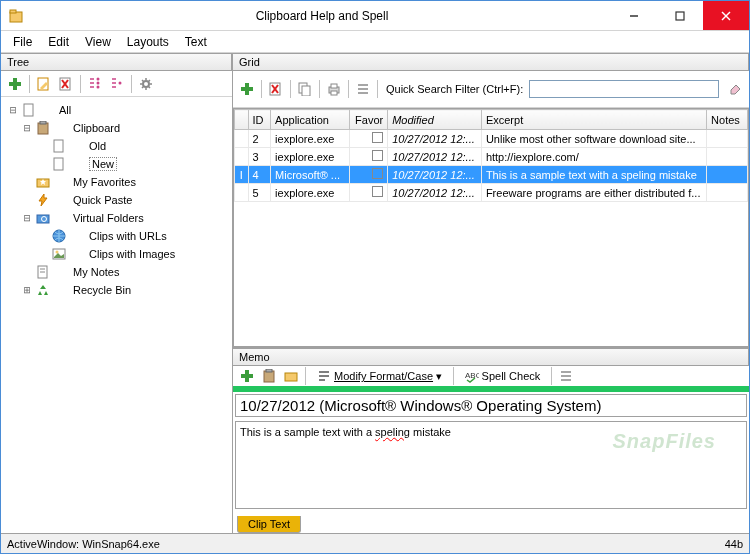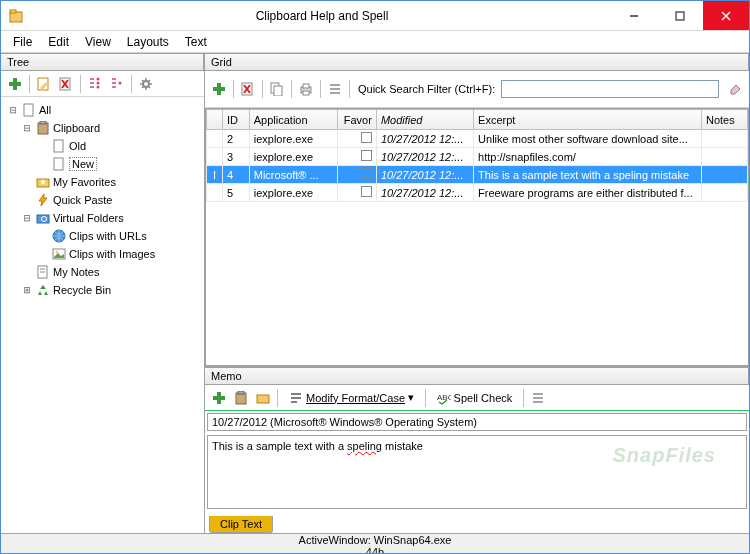--- a/index.html
+++ b/index.html
@@ -7,30 +7,30 @@
 .titlebar { height: 30px; background: #fff; display: flex; align-items: center; padding: 0 0 0 8px; border-bottom: 1px solid #d4d4d4; }
 .titlebar-icon { width: 16px; height: 16px; margin-right: 8px; }
 .titlebar-title { flex: 1; text-align: center; font-size: 12px; color: #000000; }
 .window-controls { display: flex; height: 100%; }
 .window-btn { width: 46px; height: 100%; display: flex; align-items: center; justify-content: center; cursor: pointer; }
 .window-btn.close { background: #e81123; color: #fff; }
 .window-btn svg { width: 10px; height: 10px; }
 .menubar { height: 22px; display: flex; align-items: center; padding: 0 4px; border-bottom: 1px solid #d4d4d4; }
 .menu-item { padding: 3px 8px; cursor: pointer; font-size: 12px; }
 .main-content { flex: 1; display: flex; overflow: hidden; }
-.left-panel { width: 204px; display: flex; flex-direction: column; border-right: 1px solid #a0a0a0; }
+.left-panel { width: 232px; display: flex; flex-direction: column; border-right: 1px solid #a0a0a0; }
 .panel-header { background: linear-gradient(#f8f8f8, #e8e8e8); border: 1px solid #a0a0a0; border-left: none; padding: 2px 6px; font-size: 11px; }
 .toolbar { display: flex; align-items: center; padding: 2px 4px; gap: 2px; border-bottom: 1px solid #d4d4d4; height: 26px; }
 .tb-btn { width: 20px; height: 20px; display: flex; align-items: center; justify-content: center; cursor: pointer; border: 1px solid transparent; }
 .tb-sep { width: 1px; height: 18px; background: #c0c0c0; margin: 0 2px; }
 .tree-view { flex: 1; overflow: auto; padding: 4px 2px; background: #fff; }
 .tree-node { display: flex; align-items: center; height: 18px; cursor: pointer; padding-left: 4px; }
 .tree-toggle { width: 12px; height: 12px; display: flex; align-items: center; justify-content: center; font-size: 9px; color: #666; }
 .tree-icon { width: 16px; height: 16px; margin: 0 2px; display: flex; align-items: center; justify-content: center; }
-.tree-label { font-size: 11px; }
+.tree-label { font-size: 11px; margin-left: 20px; }
 .tree-label.selected { border: 1px dotted #888; padding: 0 2px; }
 .indent-1 { padding-left: 18px; }
 .indent-2 { padding-left: 34px; }
 .right-panel { flex: 1; display: flex; flex-direction: column; }
 .grid-section { flex: 1; display: flex; flex-direction: column; min-height: 0; }
 .grid-toolbar { display: flex; align-items: center; padding: 18px 4px; gap: 2px; border-bottom: 1px solid #d4d4d4; height: 26px; }
 .search-label { font-size: 11px; margin-left: 4px; }
 .search-input { flex: 1; height: 18px; border: 1px solid #7f9db9; font-size: 11px; padding: 0 4px; margin-left: 4px; }
 .eraser-btn { width: 20px; height: 20px; margin-left: 4px; cursor: pointer; display:flex; align-items:center; justify-content:center; }
 .grid-table { flex: 1; overflow: auto; background: #fff; border: 1px solid #a0a0a0; margin: 0; }
@@ -38,30 +38,30 @@
 th { background: linear-gradient(#fdfdfd, #ececec); border: 1px solid #c0c0c0; text-align: left; padding: 2px 4px; font-weight: normal; font-size: 11px; height: 20px; }
 td { border: 1px solid #e8e8e8; padding: 2px 4px; height: 18px; white-space: nowrap; overflow: hidden; text-overflow: ellipsis; }
 tr.row-selected td { background: #3399ff; color: #fff; }
 .row-marker { width: 18px; text-align: center; }
 .col-id { width: 30px; }
 .col-app { width: 95px; }
 .col-favor { width: 40px; text-align: right; }
 .col-mod { width: 100px; font-style: italic; }
 .col-excerpt { width: 230px; }
 .col-notes { width: 50px; }
-.memo-section { height: 167px; display: flex; flex-direction: column; border-top: 1px solid #a0a0a0; }
-.memo-toolbar { display: flex; align-items: center; padding: 2px 4px; gap: 2px; border-bottom: 1px solid #22c55e; height: 26px; }
+.memo-section { height: 186px; display: flex; flex-direction: column; border-top: 1px solid #a0a0a0; }
+.memo-toolbar { display: flex; align-items: center; padding: 2px 4px; gap: 2px; border-bottom: 6px solid #22c55e; height: 26px; }
 .memo-toolbar .text-btn { display: flex; align-items: center; gap: 3px; padding: 2px 6px; cursor: pointer; border: 1px solid transparent; height:20px; }
-.memo-date { border: 1px solid #a0a0a0; padding: 2px 4px; font-size: 11px; margin: 2px; background: #fff; }
+.memo-date { border: 1px solid #a0a0a0; padding: 2px 4px; font-size: 15px; margin: 2px; background: #fff; }
 .memo-body { flex: 1; border: 1px solid #a0a0a0; margin: 2px; padding: 4px; font-size: 11px; background: #fff; position: relative; }
 .watermark { position: absolute; right: 30px; top: 8px; font-size: 20px; font-weight: bold; font-style: italic; color: #d0e5d0; letter-spacing: 1px; }
 .spell-error { text-decoration: underline wavy red; text-decoration-thickness: 1px; }
 .tab-strip { display: flex; padding: 0 4px; height: 22px; align-items: flex-end; }
 .tab { border: 1px solid #a0a0a0; border-top: none; background: #eab308; padding: 2px 10px; font-size: 11px; border-radius: 0 0 3px 3px; }
-.statusbar { height: 20px; border-top: 1px solid #a0a0a0; display: flex; align-items: center; padding: 0 6px; font-size: 11px; background: #f0f0f0; flex-direction: column; }
+.statusbar { height: 20px; border-top: 1px solid #a0a0a0; display: flex; align-items: center; padding: 0 6px; font-size: 11px; background: #f0f0f0; }
 .statusbar .spacer { flex: 1; }
 .checkbox-cell { display: inline-block; width: 11px; height: 11px; border: 1px solid #888; background: #fff; }
 .checkbox-cell.checked { background: #3399ff; }
 </style>
 </head>
 <body>
 
 <div class="titlebar">
   <span class="titlebar-icon">
     <svg viewBox="0 0 16 16">
@@ -330,21 +330,21 @@
                 <td class="col-mod">10/27/2012 12:...</td>
                 <td class="col-excerpt">Unlike most other software download site...</td>
                 <td class="col-notes"></td>
               </tr>
               <tr>
                 <td class="row-marker"></td>
                 <td class="col-id">3</td>
                 <td class="col-app">iexplore.exe</td>
                 <td class="col-favor"><span class="checkbox-cell"></span></td>
                 <td class="col-mod">10/27/2012 12:...</td>
-                <td class="col-excerpt">http://snapfiles.com/</td>
+                <td class="col-excerpt">http://iexplore.com/</td>
                 <td class="col-notes"></td>
               </tr>
               <tr class="row-selected">
                 <td class="row-marker">I</td>
                 <td class="col-id">4</td>
                 <td class="col-app">Microsoft® ...</td>
                 <td class="col-favor"><span class="checkbox-cell checked"></span></td>
                 <td class="col-mod">10/27/2012 12:...</td>
                 <td class="col-excerpt">This is a sample text with a speling mistake</td>
                 <td class="col-notes"></td>

